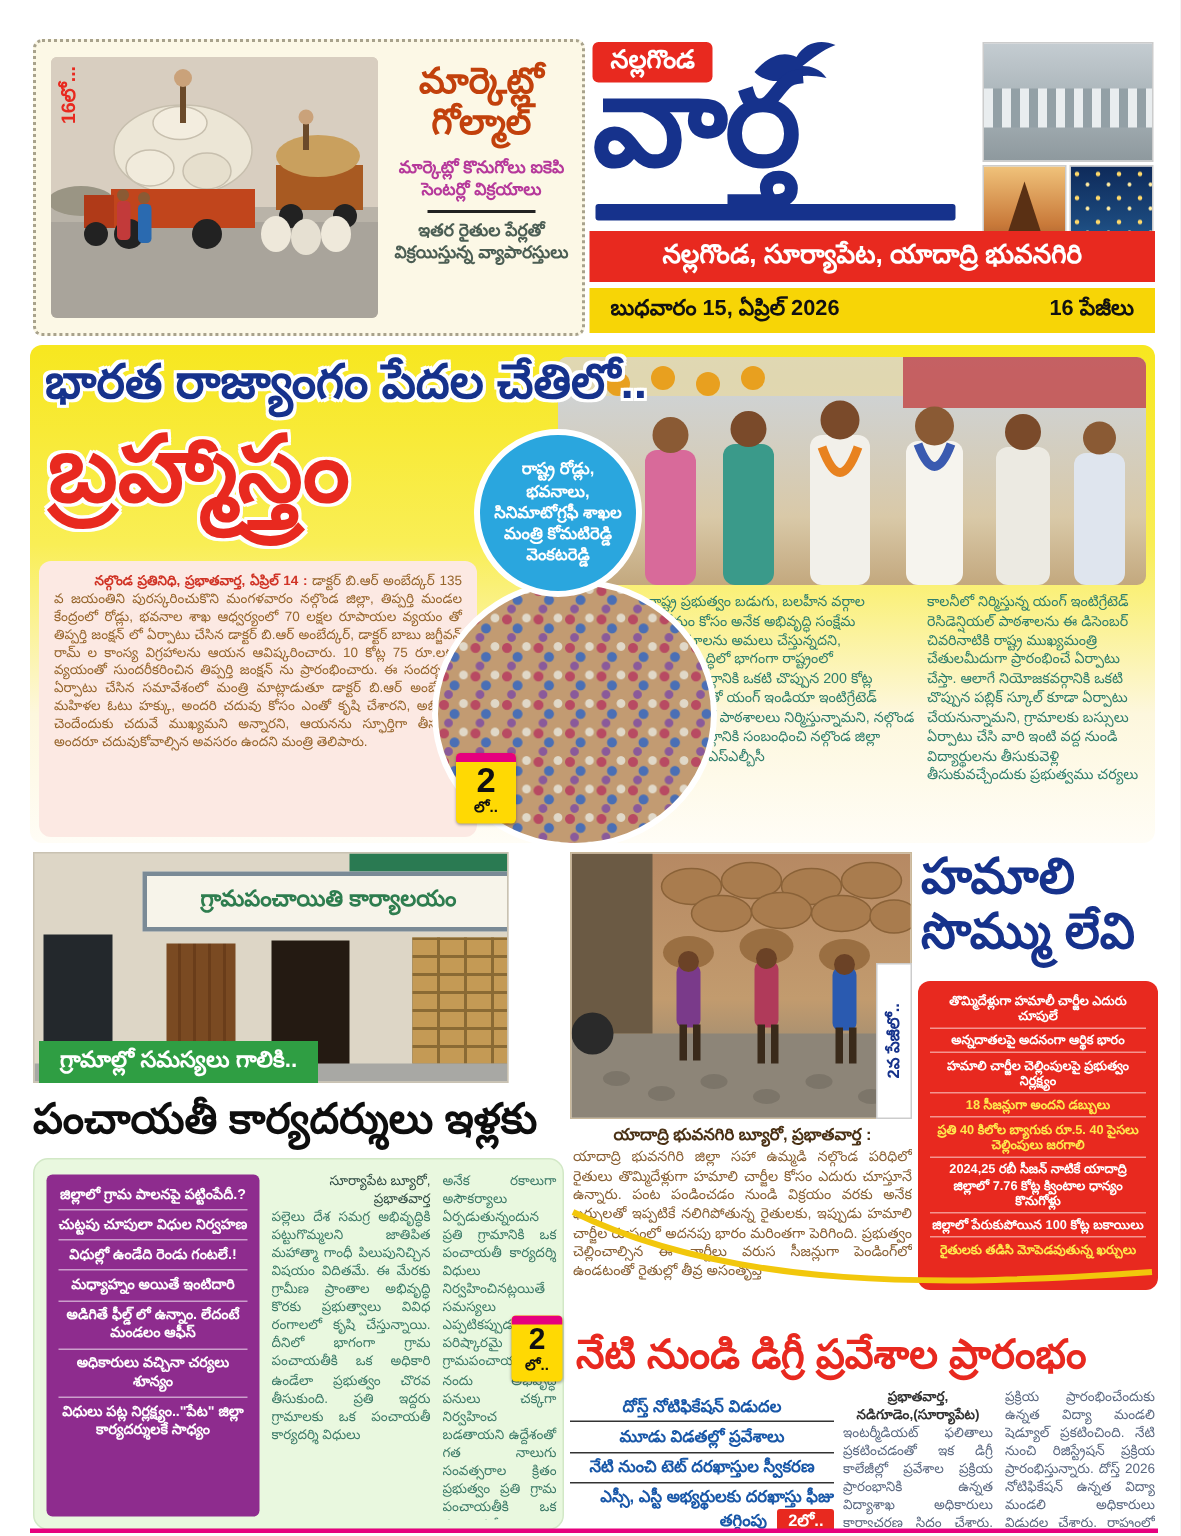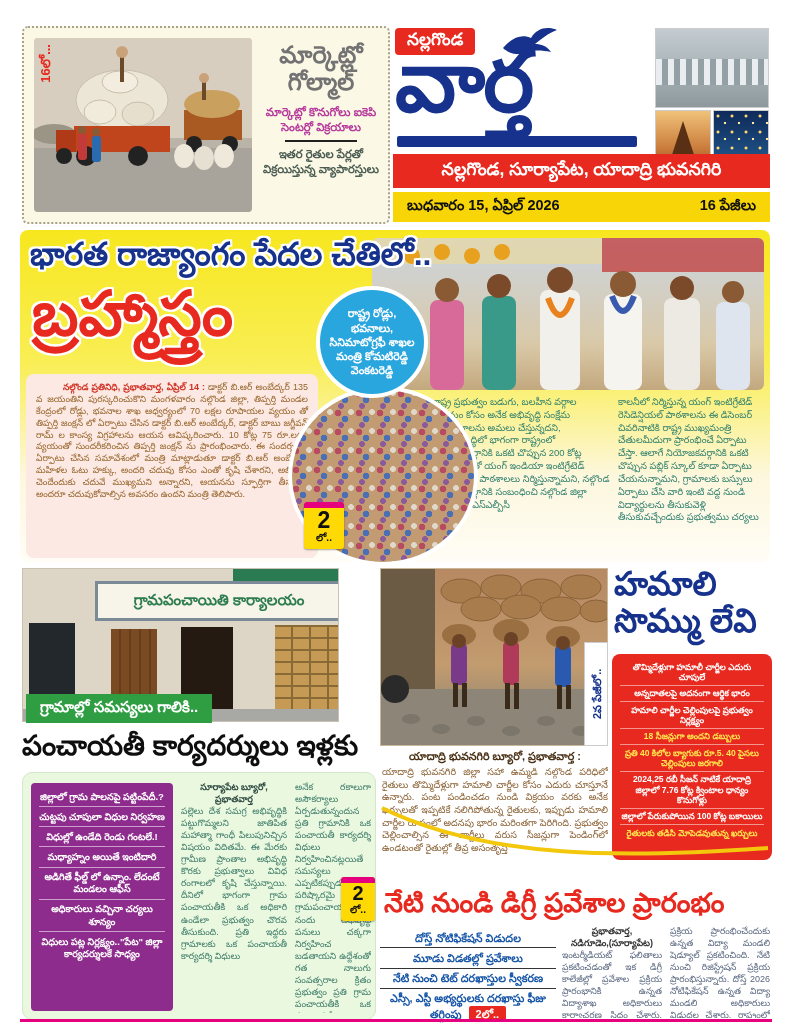--- a/index.html
+++ b/index.html
@@ -7,21 +7,21 @@
         font-family:"Liberation Sans", sans-serif;margin:0 auto;}
   .abs{position:absolute;}
 
   
   .feature{left:22px;top:26px;width:368px;height:198px;background:#fcf8e6;
            border:2px dotted #a8a28c;border-radius:6px;box-sizing:border-box;}
   .feature-photo{left:10px;top:10px;width:218px;height:174px;border-radius:4px;overflow:hidden;background:#d5cabb;}
   .vert-red{left:13px;top:16px;writing-mode:vertical-rl;transform:rotate(180deg);
             color:#e8291f;font-weight:700;font-size:13px;z-index:3;}
   .feature-text{left:234px;top:14px;width:126px;text-align:center;}
-  .feature-headline{font-size:24px;line-height:1.12;font-weight:900;color:#737373;}
+  .feature-headline{font-size:24px;line-height:1.12;font-weight:900;color:#c2410c;}
   .feature-sub1{margin-top:9px;font-size:11.5px;font-weight:700;color:#b6399b;line-height:1.3;}
   .feature-div{width:72px;border-top:2px solid #222;margin:5px auto;}
   .feature-sub2{font-size:11.5px;font-weight:700;color:#4c5e54;line-height:1.3;}
 
   
   .masthead{left:393px;top:26px;width:377px;height:196px;}
   .edition-tag{left:2px;top:2px;background:#e8291f;color:#fff;font-weight:800;font-size:17px;
                padding:2px 12px;border-radius:4px;z-index:2;}
   .bird{left:108px;top:0px;width:58px;height:34px;}
   .logo{left:2px;top:12px;font-size:86px;font-weight:900;color:#16328c;line-height:1;letter-spacing:-2px;}
@@ -100,21 +100,21 @@
   .p-panel{left:0;top:206px;width:354px;height:248px;background:#e9f8df;border:1px solid #d2e8c6;
            border-radius:10px;box-sizing:border-box;}
   .p-purple{position:absolute;left:8px;top:10px;width:142px;height:228px;background:#8e2c8e;border-radius:4px;
             padding:4px 8px;box-sizing:border-box;color:#fff;font-weight:700;font-size:9.5px;line-height:1.28;
             text-align:center;overflow:hidden;}
   .p-point{padding:3.5px 0;border-bottom:1px solid rgba(255,255,255,.55);}
   .p-point:last-child{border-bottom:none;}
   .p-col{position:absolute;top:8px;height:232px;font-size:9px;line-height:1.34;color:#3c7a68;overflow:hidden;text-align:justify;}
   .p-col1{left:158px;width:106px;}
   .p-col2{left:272px;width:76px;}
-  .p-byline{font-weight:700;color:#2f4a42;text-align:center;}
+  .p-byline{font-weight:400;color:#2f4a42;text-align:right;}
   .p-badge{left:318px;top:104px;width:34px;}
   .p-badge .num{font-size:20px;}
 
   
   .hamali{left:378px;top:566px;width:394px;height:300px;}
   .h-photo{left:2px;top:2px;width:228px;height:178px;overflow:hidden;border:1px solid #c9b89a;box-sizing:border-box;
            background:linear-gradient(180deg,#b68963 0%,#c29b6e 55%,#9a8a72 80%,#8d8578 100%);}
   .h-vert{left:206px;top:76px;width:24px;height:104px;background:#fff;color:#16328c;font-weight:800;font-size:11px;
           writing-mode:vertical-rl;transform:rotate(180deg);display:flex;align-items:center;justify-content:center;
           border:1px solid #ccc;box-sizing:border-box;z-index:2;}
@@ -129,21 +129,21 @@
   .h-byline{left:4px;top:184px;width:226px;font-size:11px;font-weight:700;color:#4a3115;text-align:center;}
   .h-body{left:4px;top:200px;width:226px;height:94px;font-size:9.5px;line-height:1.33;color:#8a6134;
           text-align:justify;overflow:hidden;}
   .h-arc{left:0;top:228px;width:394px;height:72px;z-index:1;pointer-events:none;}
 
   
   .degree{left:378px;top:870px;width:394px;height:150px;}
   .d-headline{left:6px;top:18px;width:388px;font-size:27px;font-weight:900;color:#e8291f;white-space:nowrap;}
   .d-col1{left:2px;top:58px;width:176px;text-align:center;color:#1857a8;font-weight:800;font-size:11px;line-height:1.3;}
   .d-sub{padding:2.5px 0;border-bottom:1.5px solid #333;}
-  .d-sub:last-child{border-bottom:none;}
+  .d-sub:last-child{border-bottom:none;text-align:right;}
   .d-badge{display:inline-block;background:#e8291f;color:#fff;font-size:11px;font-weight:800;
            padding:1px 7px;border-radius:2px;margin-left:4px;}
   .d-col{font-size:9px;line-height:1.33;color:#5a6880;text-align:justify;overflow:hidden;}
   .d-col2{left:184px;top:56px;width:100px;height:92px;}
   .d-col3{left:292px;top:56px;width:100px;height:92px;}
   .d-byline{font-weight:800;color:#333;text-align:center;}
 
   .bottom-line{left:20px;right:15px;bottom:2px;height:3px;background:#e6007e;}
 </style>
 </head>

